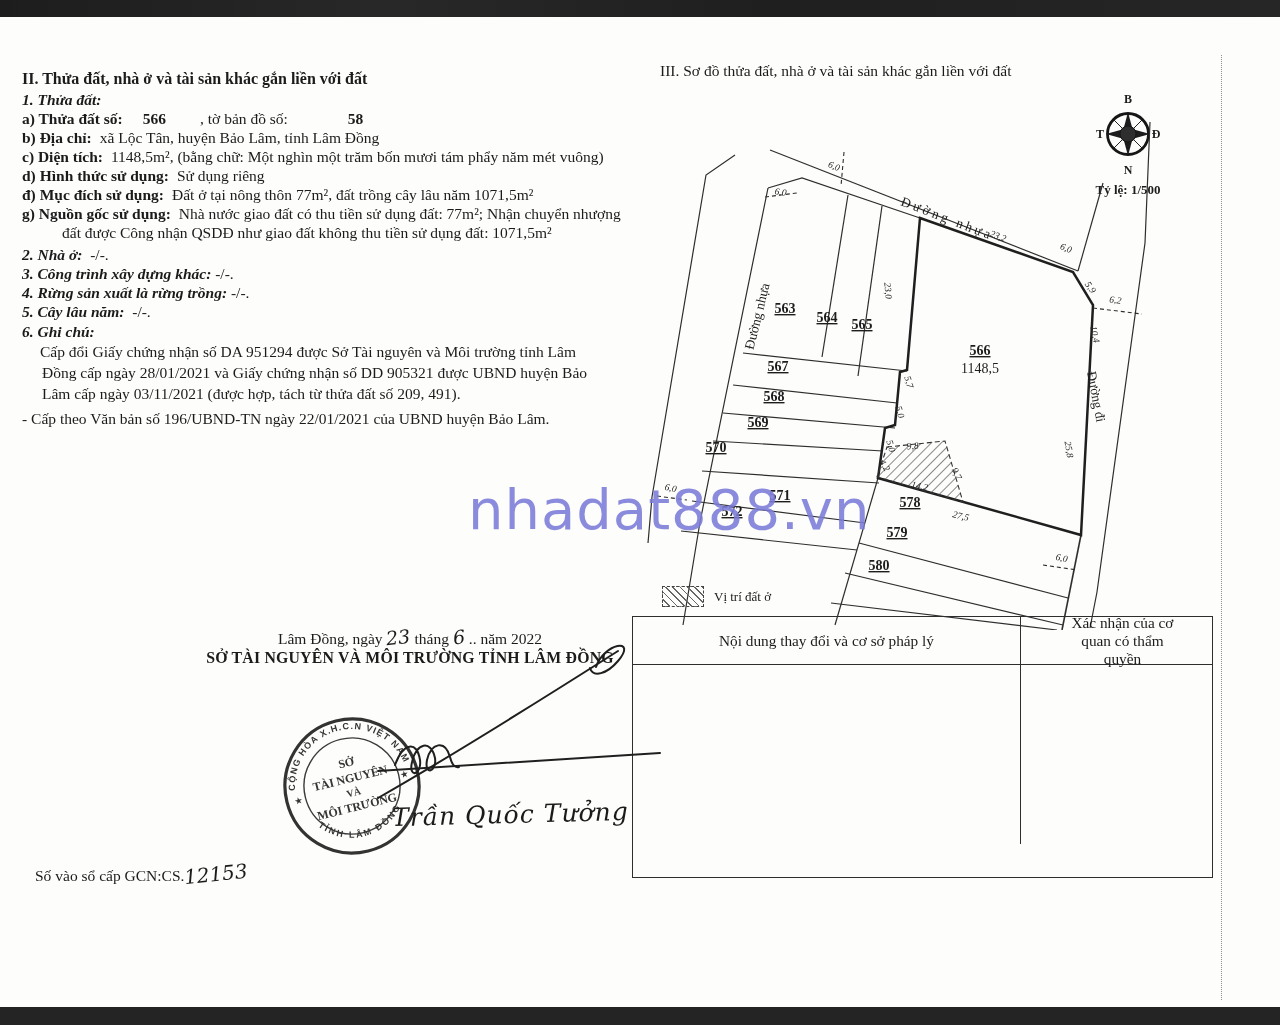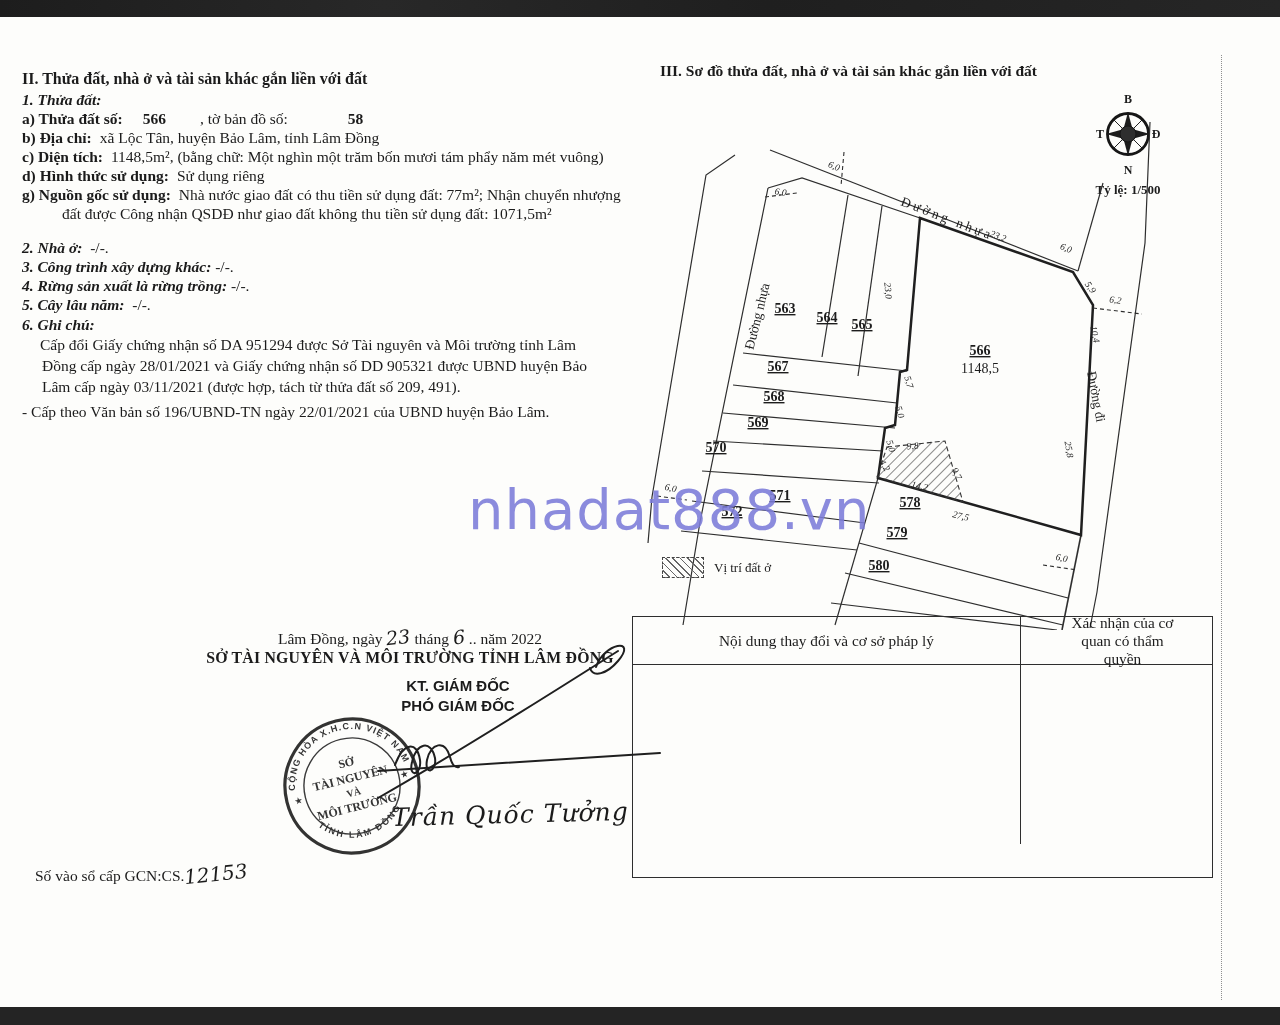--- a/index.html
+++ b/index.html
@@ -31,26 +31,26 @@
   .dateline{font-size:15.5px;}
   .hand{font-style:italic;font-size:19px;font-family:"DejaVu Serif",serif;display:inline-block;transform:rotate(-6deg);}
   .orgline{font-weight:bold;font-size:15.8px;margin-top:1px;letter-spacing:.2px;}
   .titles{margin-left:96px;margin-top:9px;font-family:"Liberation Sans",sans-serif;font-weight:bold;font-size:15px;line-height:20px;}
   .signername{position:absolute;left:392px;top:800px;font-family:"DejaVu Serif",serif;font-style:italic;
               font-size:25px;transform:rotate(-1.5deg);letter-spacing:1px;}
   .booknum{position:absolute;left:35px;top:862px;font-size:15.5px;}
   .booknum .hand{font-size:20px;}
 
   
-  .h3t{position:absolute;left:660px;top:62px;font-weight:bold;font-size:15.5px;}
+  .h3t{position:absolute;left:660px;top:62px;font-weight:normal;font-size:15.5px;}
   .mapsvg{position:absolute;left:645px;top:95px;}
   .compass{position:absolute;left:1083px;top:86px;}
   .sigsvg{position:absolute;left:350px;top:615px;z-index:3;}
   .stampsvg{position:absolute;left:266px;top:702px;z-index:2;}
-  .legend{position:absolute;left:662px;top:557px;display:flex;align-items:center;gap:10px;font-size:13px;}
+  .legend{position:absolute;left:662px;top:586px;display:flex;align-items:center;gap:10px;font-size:13px;}
   .legbox{width:40px;height:19px;border:1.3px dashed #444;
           background:repeating-linear-gradient(45deg,rgba(0,0,0,0) 0 4px,#666 4px 5.2px);}
   .wmark{position:absolute;left:468px;top:477px;z-index:5;font-family:"DejaVu Sans",sans-serif;
          font-weight:normal;font-size:56px;letter-spacing:1px;color:#7c7cd9;opacity:.88;}
 
   
   .t4{position:absolute;left:632px;top:616px;width:581px;height:262px;border:1.7px solid #2e2e2e;
       font-size:15.3px;box-sizing:border-box;}
   .t4 .th{height:32px;border-bottom:1.7px solid #2e2e2e;display:flex;align-items:center;justify-content:center;
           font-weight:bold;font-size:15.5px;}
@@ -80,43 +80,40 @@
   <div class="bar bottom"></div>
   <div class="foldline"></div>
 
   <div class="sec2">
     <p class="h2t">II. Thửa đất, nhà ở và tài sản khác gắn liền với đất</p>
     <p class="subh">1. Thửa đất:</p>
     <p class="item"><span class="lbl">a) Thửa đất số:</span><span class="gap20"></span><span class="lbl">566</span><span class="gap30"></span><span>, tờ bản đồ số:</span><span class="gap60"></span><span class="lbl">58</span></p>
     <p class="item"><span class="lbl">b) Địa chỉ:</span><span class="gap8"></span><span>xã Lộc Tân, huyện Bảo Lâm, tỉnh Lâm Đồng</span></p>
     <p class="item"><span class="lbl">c) Diện tích:</span><span class="gap8"></span><span>1148,5m², (bằng chữ: Một nghìn một trăm bốn mươi tám phẩy năm mét vuông)</span></p>
     <p class="item"><span class="lbl">d) Hình thức sử dụng:</span><span class="gap8"></span><span>Sử dụng riêng</span></p>
+    <p class="item"><span class="lbl">đ) Mục đích sử dụng:</span><span class="gap8"></span><span>Đất ở tại nông thôn 77m², đất trồng cây lâu năm 1071,5m²</span></p>
     <p class="item"><span class="lbl">g) Nguồn gốc sử dụng:</span><span class="gap8"></span><span>Nhà nước giao đất có thu tiền sử dụng đất: 77m²; Nhận chuyển nhượng đất được Công nhận QSDĐ như giao đất không thu tiền sử dụng đất: 1071,5m²</span></p>
-    <p class="subh numbered" style="margin-top:15px"><span>2. Nhà ở:</span>&nbsp;&nbsp;<span style="font-style:normal;font-weight:normal">-/-.</span></p>
+    <p class="subh numbered" style="margin-top:3px"><span>2. Nhà ở:</span>&nbsp;&nbsp;<span style="font-style:normal;font-weight:normal">-/-.</span></p>
     <p class="subh numbered"><span>3. Công trình xây dựng khác:</span>&nbsp;<span style="font-style:normal;font-weight:normal">-/-.</span></p>
     <p class="subh numbered"><span>4. Rừng sản xuất là rừng trồng:</span>&nbsp;<span style="font-style:normal;font-weight:normal">-/-.</span></p>
     <p class="subh numbered"><span>5. Cây lâu năm:</span>&nbsp;&nbsp;<span style="font-style:normal;font-weight:normal">-/-.</span></p>
     <p class="subh ghichu">6. Ghi chú:</p>
     <p class="note">Cấp đổi Giấy chứng nhận số DA 951294 được Sở Tài nguyên và Môi trường tỉnh Lâm Đồng cấp ngày 28/01/2021 và Giấy chứng nhận số DD 905321 được UBND huyện Bảo Lâm cấp ngày 03/11/2021 (được hợp, tách từ thửa đất số 209, 491).</p>
     <p class="note2">- Cấp theo Văn bản số 196/UBND-TN ngày 22/01/2021 của UBND huyện Bảo Lâm.</p>
   </div>
 
   <div class="sigblock">
     <div class="dateline">
       <span>Lâm Đồng, ngày</span>
       <span class="hand">23</span>
       <span>tháng</span>
       <span class="hand">6</span>
       <span>.. năm 2022</span>
     </div>
     <div class="orgline">SỞ TÀI NGUYÊN VÀ MÔI TRƯỜNG TỈNH LÂM ĐỒNG</div>
-    <div class="titles">
-      <div>KT. GIÁM ĐỐC</div>
-      <div>PHÓ GIÁM ĐỐC</div>
-    </div>
   </div>
 
   <div class="signername">Trần Quốc Tưởng</div>
 
   <div class="booknum">
     <span>Số vào sổ cấp GCN:CS.</span><span class="hand">12153</span>
   </div>
 
   <svg class="stampsvg" width="172" height="172" viewBox="0 0 172 172">
     <g transform="rotate(-14 86 84)" opacity="0.92">

